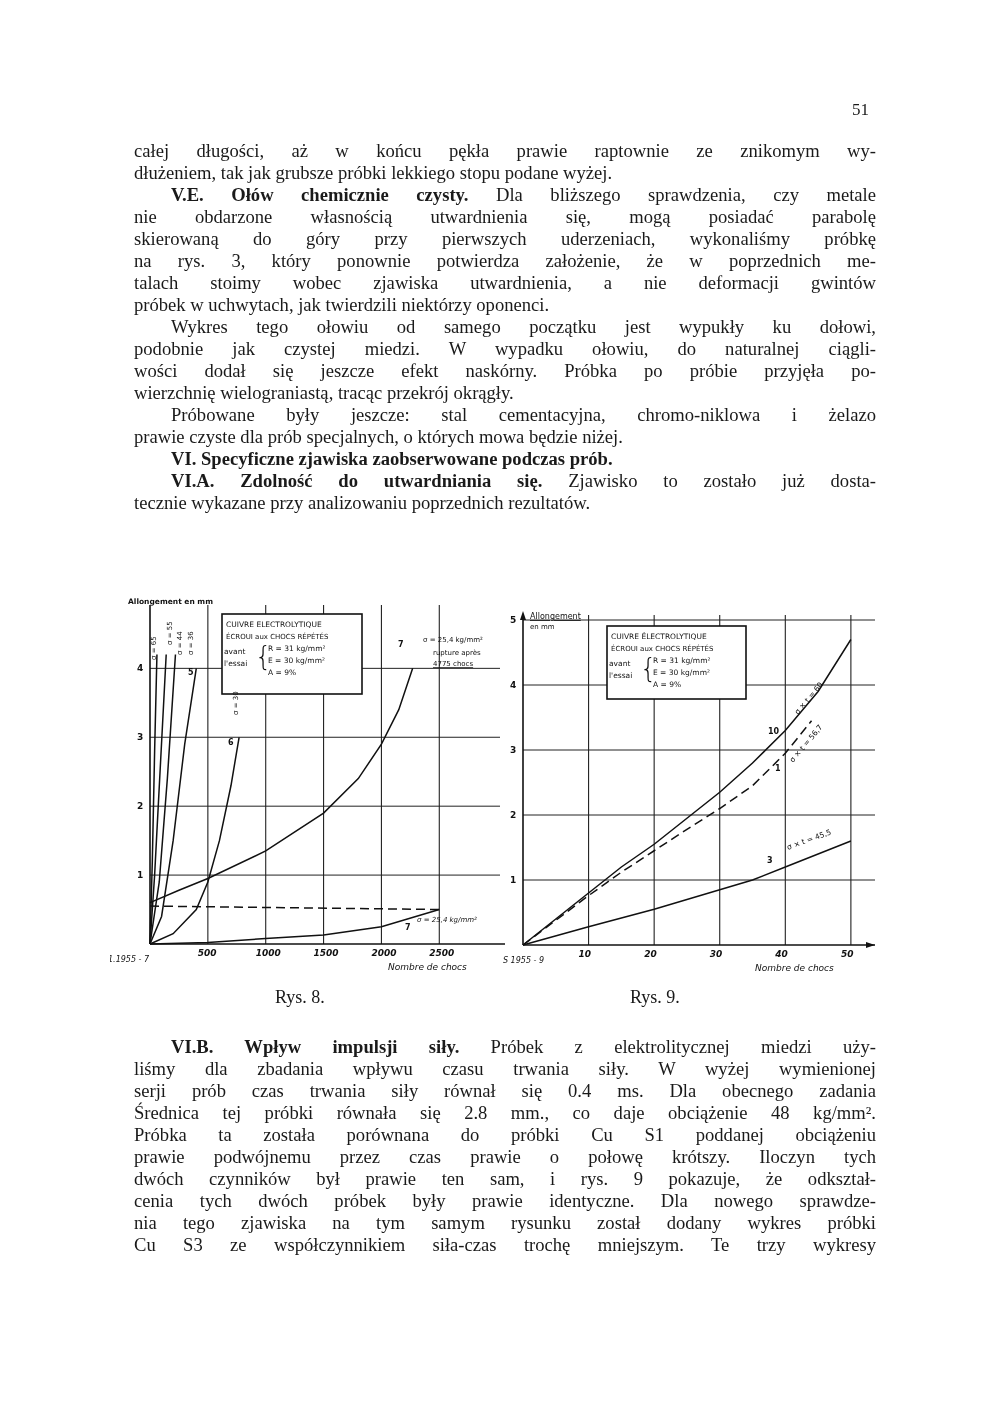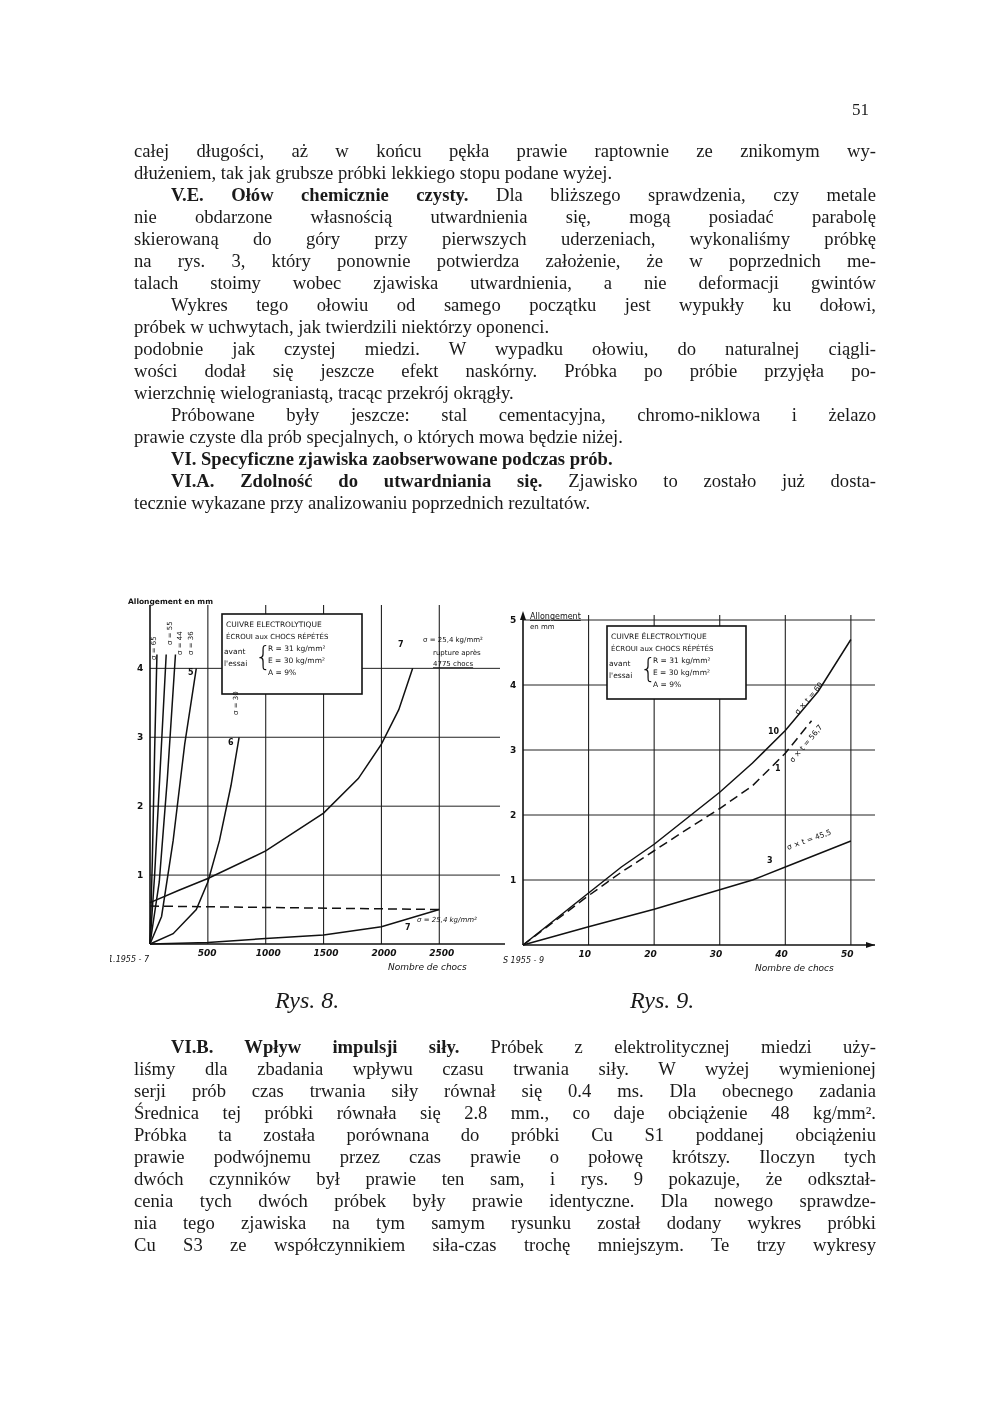--- a/index.html
+++ b/index.html
@@ -9,37 +9,37 @@
   .para { position: absolute; left: 134px; width: 742px; font-size: 18.6px; line-height: 22px;
           text-align: justify; }
   .para .line { display: block; text-align: justify; text-align-last: justify; white-space: nowrap; }
   .para .line.last { text-align-last: left; }
   .para .line.indent { text-indent: 37px; }
   b { font-weight: bold; }
   #fig8, #fig9 { position: absolute; }
   #fig8 { left: 110px; top: 595px; }
   #fig9 { left: 500px; top: 595px; }
   svg text { font-family: "DejaVu Sans", sans-serif; fill: #111; }
-  .caption { position: absolute; font-size: 24px; font-style: italic; }
+  .caption { position: absolute; font-size: 18px; }
 </style>
 </head>
 <body>
 
 <div class="page-number">51</div>
 
 <div class="para" id="top-text" style="top:140px;">
     <span class="line"><span>całej długości, aż w końcu pękła prawie raptownie ze znikomym wy-</span></span>
     <span class="line last"><span>dłużeniem, tak jak grubsze próbki lekkiego stopu podane wyżej.</span></span>
     <span class="line indent"><b>V.E. Ołów chemicznie czysty.</b><span> Dla bliższego sprawdzenia, czy metale</span></span>
     <span class="line"><span>nie obdarzone własnością utwardnienia się, mogą posiadać parabolę</span></span>
     <span class="line"><span>skierowaną do góry przy pierwszych uderzeniach, wykonaliśmy próbkę</span></span>
     <span class="line"><span>na rys. 3, który ponownie potwierdza założenie, że w poprzednich me-</span></span>
     <span class="line"><span>talach stoimy wobec zjawiska utwardnienia, a nie deformacji gwintów</span></span>
+    <span class="line last"><span>próbek w uchwytach, jak twierdzili niektórzy oponenci.</span></span>
     <span class="line indent"><span>Wykres tego ołowiu od samego początku jest wypukły ku dołowi,</span></span>
-    <span class="line last"><span>próbek w uchwytach, jak twierdzili niektórzy oponenci.</span></span>
     <span class="line"><span>podobnie jak czystej miedzi. W wypadku ołowiu, do naturalnej ciągli-</span></span>
     <span class="line"><span>wości dodał się jeszcze efekt naskórny. Próbka po próbie przyjęła po-</span></span>
     <span class="line last"><span>wierzchnię wielograniastą, tracąc przekrój okrągły.</span></span>
     <span class="line indent"><span>Próbowane były jeszcze: stal cementacyjna, chromo-niklowa i żelazo</span></span>
     <span class="line last"><span>prawie czyste dla prób specjalnych, o których mowa będzie niżej.</span></span>
     <span class="line indent last"><b>VI. Specyficzne zjawiska zaobserwowane podczas prób.</b><span></span></span>
     <span class="line indent"><b>VI.A. Zdolność do utwardniania się.</b><span> Zjawisko to zostało już dosta-</span></span>
     <span class="line last"><span>tecznie wykazane przy analizowaniu poprzednich rezultatów.</span></span>
   </div>
 

